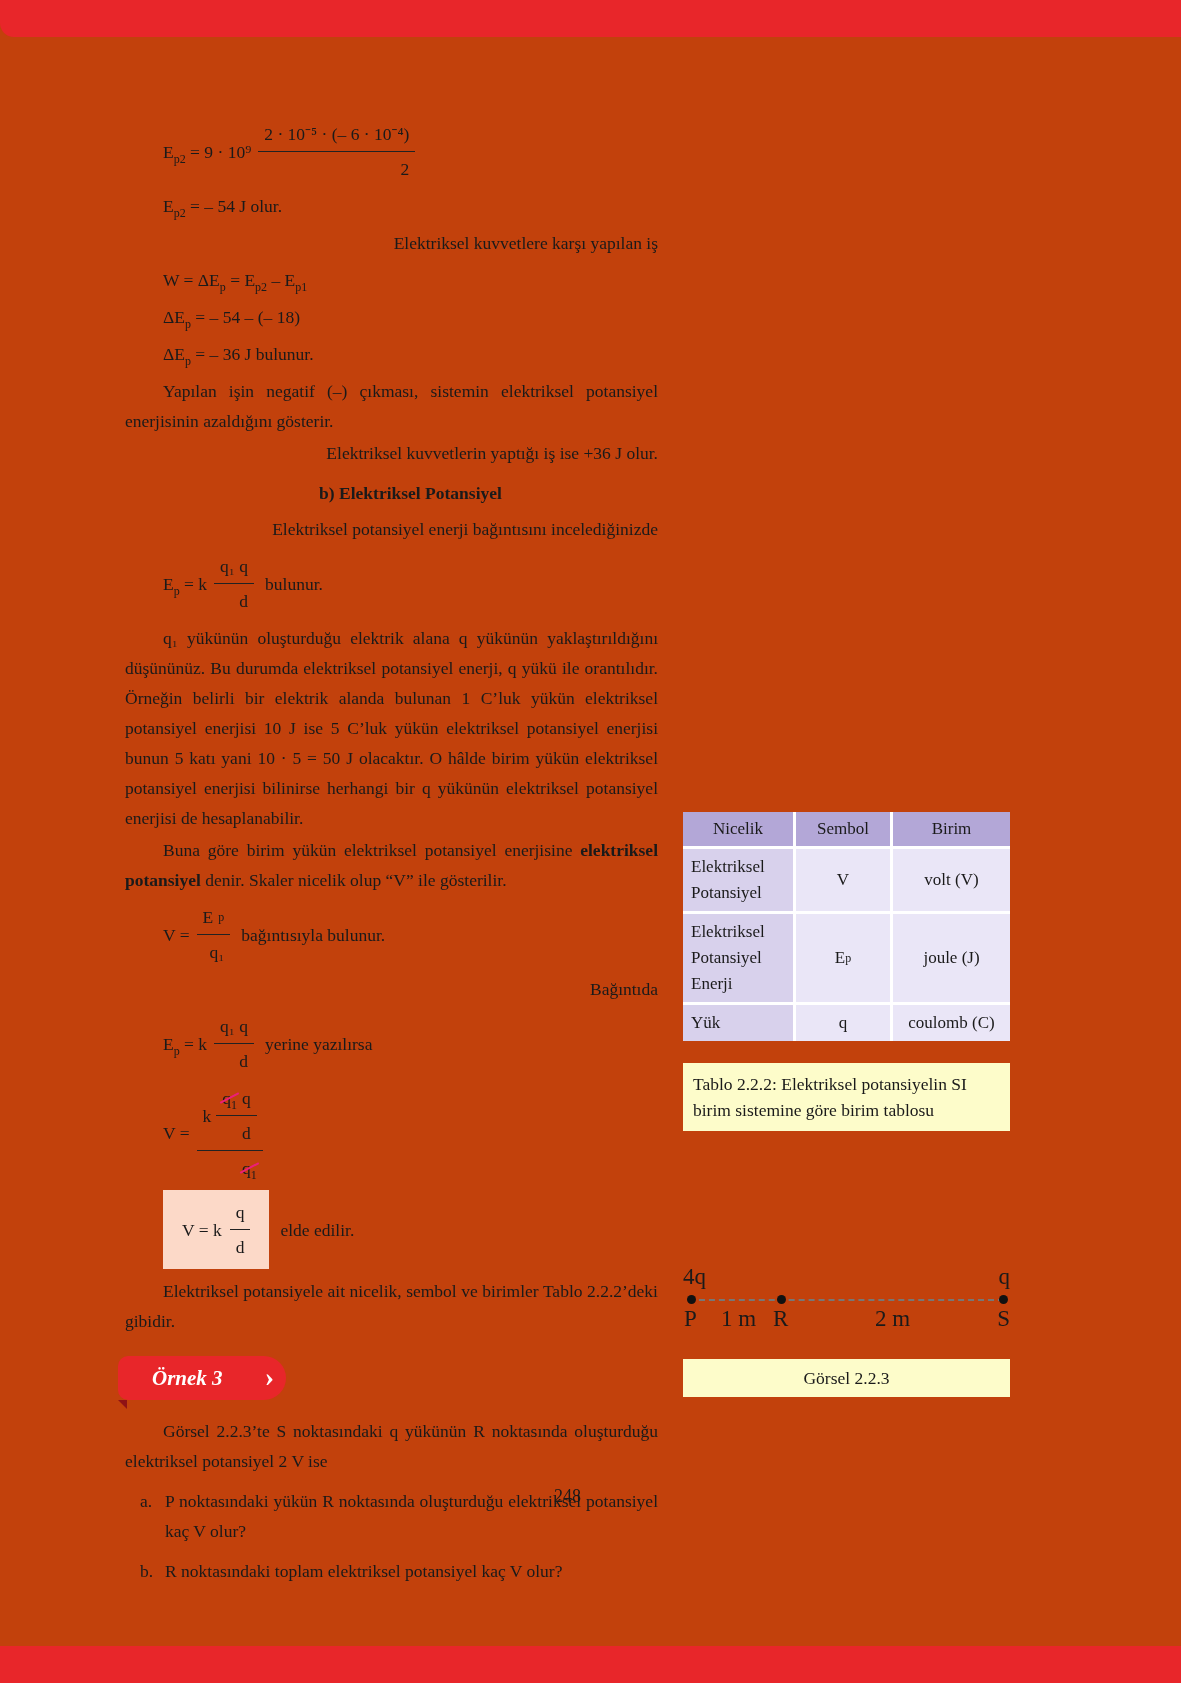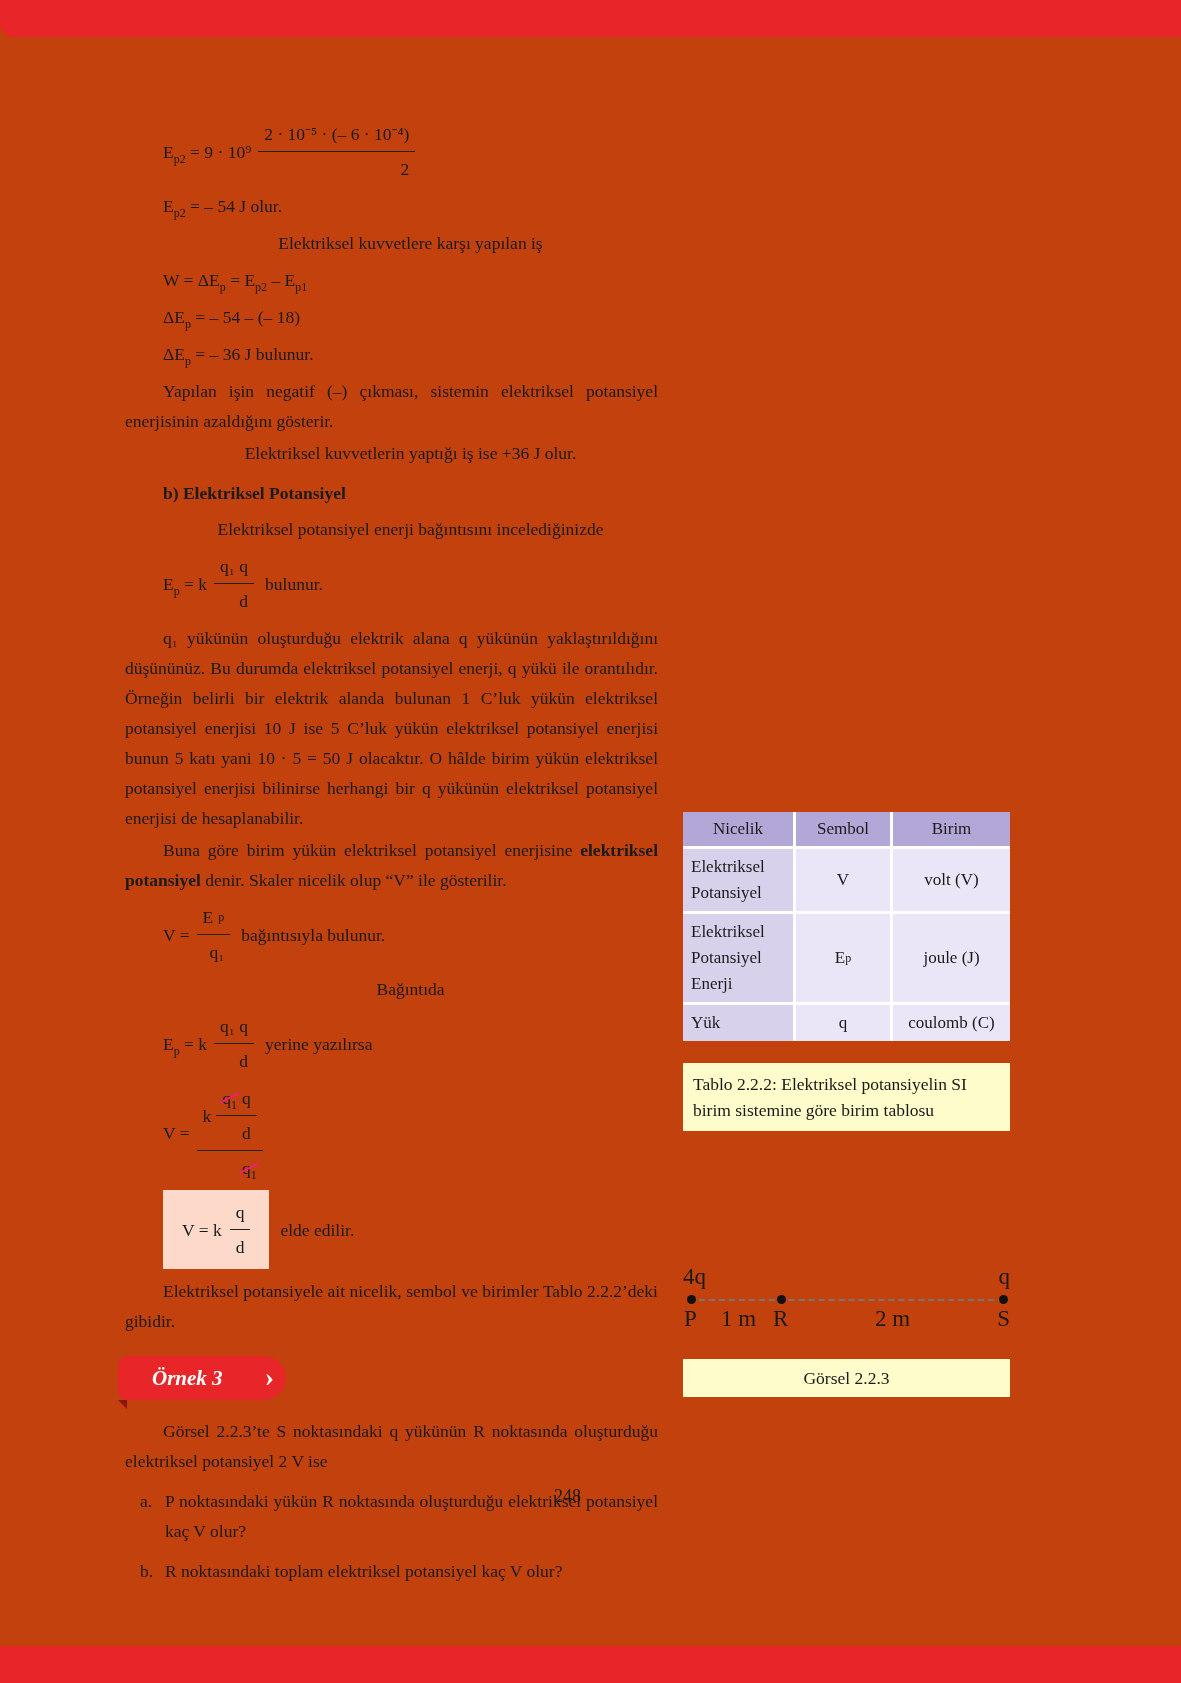--- a/index.html
+++ b/index.html
@@ -17,22 +17,22 @@
   .page{
     position:relative;width:1181px;height:1683px;background:#c2410c;overflow:hidden;
     font-family:Liberation Serif, serif;font-size:17.5px;color:var(--text);
   }
   .redbar{position:absolute;left:0;right:0;height:37px;background:var(--accent-red);}
   .redbar.top{top:0;border-bottom-left-radius:14px;}
   .redbar.bottom{bottom:0;}
 
   .left-col{position:absolute;left:125px;top:112px;width:533px;line-height:30px;text-align:justify;}
   .para{text-indent:38px;margin:2px 0;}
-  .indent-line{margin:2px 0 2px 38px;text-align:center;}
-  .heading{font-weight:bold;margin:10px 0 6px 38px;text-align:left;}
+  .indent-line{margin:2px 0 2px 38px;text-align:right;}
+  .heading{font-weight:bold;margin:10px 0 6px 38px;text-align:center;}
 
   .formula{display:flex;align-items:center;margin:7px 0 7px 38px;gap:7px;white-space:nowrap;text-align:left;text-indent:0;}
   .formula .tail{margin-left:4px;}
   sub{font-size:12px;line-height:0;}
 
   .frac{display:inline-flex;flex-direction:column;align-items:flex-end;vertical-align:middle;}
   .frac > .num{display:flex;align-items:center;justify-content:center;gap:5px;padding:0 6px 2px;border-bottom:1.7px solid #222;}
   .frac > .den{display:flex;align-items:center;justify-content:center;gap:5px;padding:2px 6px 0;}
 
   .struck{position:relative;display:inline-block;}

